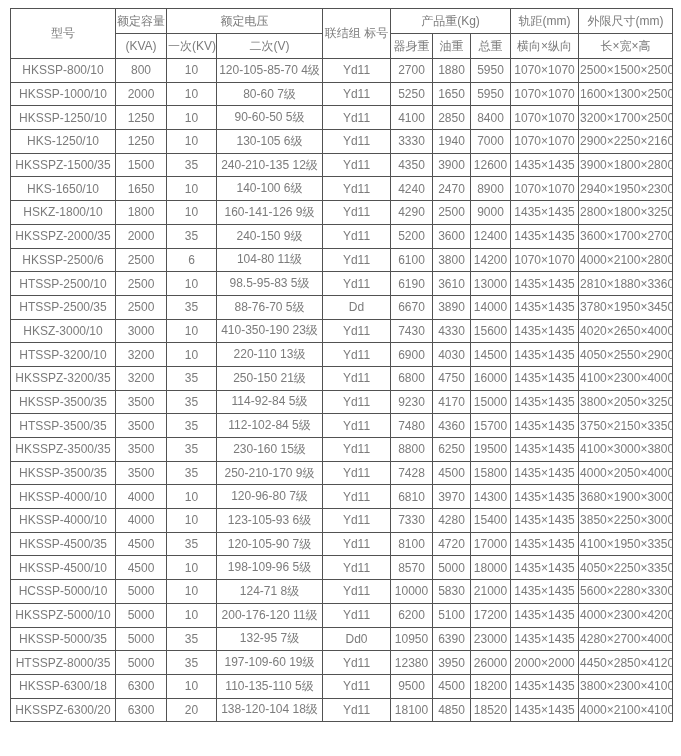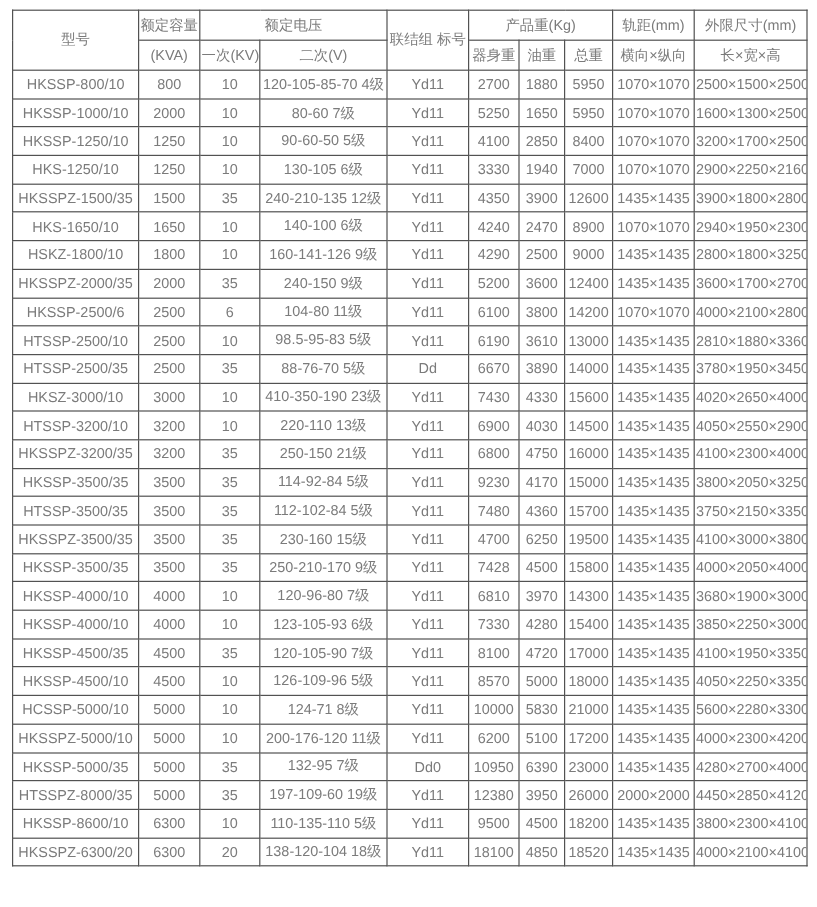--- a/index.html
+++ b/index.html
@@ -270,21 +270,21 @@
           <td>15700</td>
           <td>1435×1435</td>
           <td>3750×2150×3350</td>
         </tr>
         <tr>
           <td>HKSSPZ-3500/35</td>
           <td>3500</td>
           <td>35</td>
           <td>230-160 15级</td>
           <td>Yd11</td>
-          <td>4700</td>
+          <td>8800</td>
           <td>6250</td>
           <td>19500</td>
           <td>1435×1435</td>
           <td>4100×3000×3800</td>
         </tr>
         <tr>
           <td>HKSSP-3500/35</td>
           <td>3500</td>
           <td>35</td>
           <td>250-210-170 9级</td>
@@ -328,21 +328,21 @@
           <td>8100</td>
           <td>4720</td>
           <td>17000</td>
           <td>1435×1435</td>
           <td>4100×1950×3350</td>
         </tr>
         <tr>
           <td>HKSSP-4500/10</td>
           <td>4500</td>
           <td>10</td>
-          <td>126-109-96 5级</td>
+          <td>198-109-96 5级</td>
           <td>Yd11</td>
           <td>8570</td>
           <td>5000</td>
           <td>18000</td>
           <td>1435×1435</td>
           <td>4050×2250×3350</td>
         </tr>
         <tr>
           <td>HCSSP-5000/10</td>
           <td>5000</td>
@@ -385,21 +385,21 @@
           <td>35</td>
           <td>197-109-60 19级</td>
           <td>Yd11</td>
           <td>12380</td>
           <td>3950</td>
           <td>26000</td>
           <td>2000×2000</td>
           <td>4450×2850×4120</td>
         </tr>
         <tr>
-          <td>HKSSP-8600/10</td>
+          <td>HKSSP-6300/18</td>
           <td>6300</td>
           <td>10</td>
           <td>110-135-110 5级</td>
           <td>Yd11</td>
           <td>9500</td>
           <td>4500</td>
           <td>18200</td>
           <td>1435×1435</td>
           <td>3800×2300×4100</td>
         </tr>

